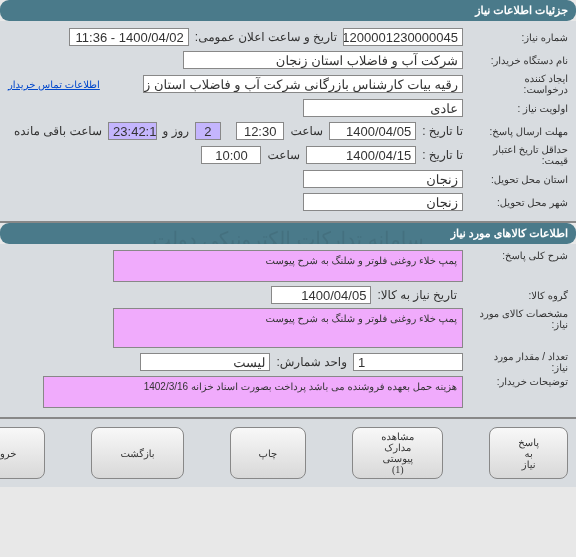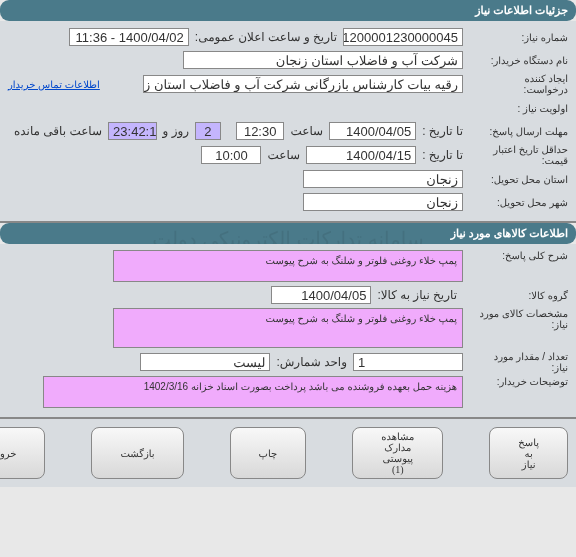--- a/index.html
+++ b/index.html
@@ -152,20 +152,21 @@
   </div>
 
   <div class="form-row">
     <span class="label">ایجاد کننده درخواست:</span>
     <span class="field field-wide" style="max-width:320px">رقیه بیات کارشناس بازرگانی شرکت آب و فاضلاب استان زنجان</span>
     <a class="link">اطلاعات تماس خریدار</a>
   </div>
 
   <div class="form-row">
     <span class="label">اولویت نیاز :</span>
+    <span class="field" style="width:160px">عادی</span>
   </div>
 
   <div class="form-row">
     <span class="label">مهلت ارسال پاسخ:</span>
     <span class="label-inline" style="padding-right:0">تا تاریخ :</span>
     <span class="field" style="width:110px">1400/04/05</span>
     <span class="label-inline">ساعت</span>
     <span class="field field-time">12:30</span>
     <span style="width:20px"></span>
     <span class="field field-xs field-yellow" style="width:30px;text-align:center">2</span>

